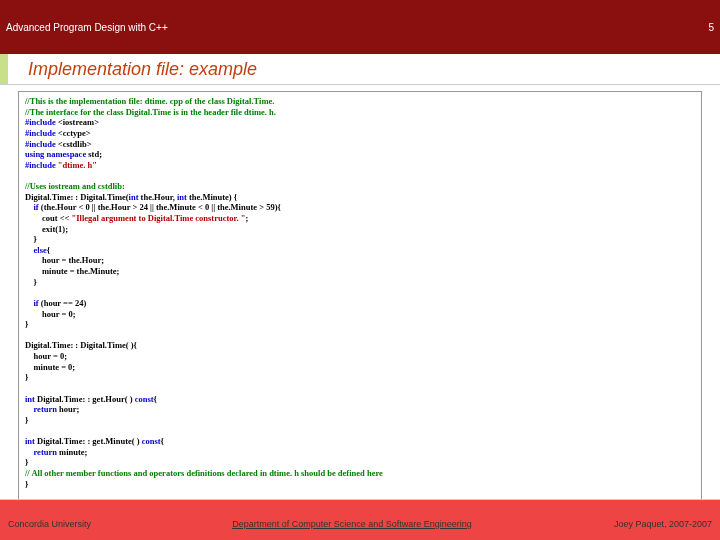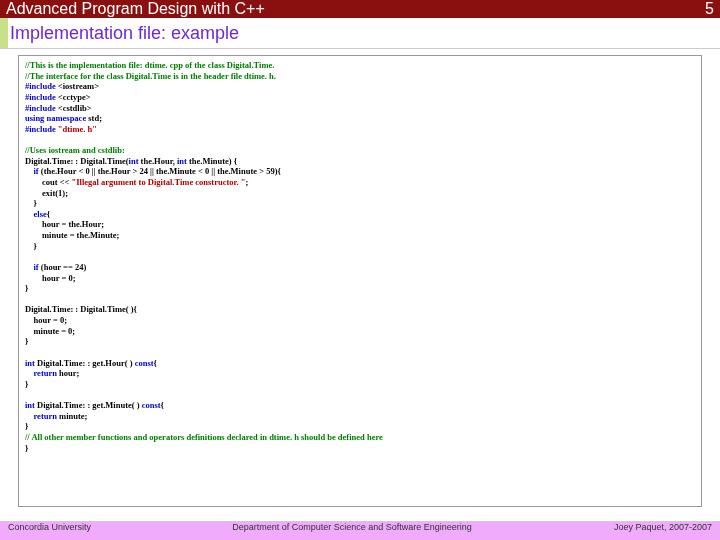--- a/index.html
+++ b/index.html
@@ -12,41 +12,42 @@
     position: relative;
     overflow: hidden;
   }
   .header-bar {
     background: #8a0f0f;
     color: #fff;
     height: 18px;
     display: flex;
     justify-content: space-between;
     align-items: center;
-    padding: 0 6px;
-    font-size: 16px;
+    padding: 18px 6px;
+    font-size: 10px;
   }
   .title-band {
     display: flex;
     align-items: stretch;
     height: 30px;
     border-bottom: 1px solid #ccc;
   }
   .title-accent {
     width: 8px;
     background: #c8e08a;
   }
   .title-text {
     background: #fff;
-    color: #6d28d9;
+    color: #c2410c;
     font-size: 18px;
-    padding: 4px 2px;
+    padding: 4px 20px;
     display: flex;
     align-items: center;
     flex: 1;
+    font-style: italic;
   }
   .content-area {
     padding: 6px 18px 4px 18px;
   }
   .code-box {
     border: 1px solid #999;
     padding: 4px 6px;
     font-family: Liberation Serif, serif;
     font-size: 8.5px;
     line-height: 1.25;
@@ -58,34 +59,35 @@
   .c-comment { color: #008000; font-weight: bold; }
   .c-keyword { color: #0000cc; font-weight: bold; }
   .c-string  { color: #b00000; font-weight: bold; }
   .c-normal  { color: #000; font-weight: bold; }
   .footer-bar {
     position: absolute;
     bottom: 0;
     left: 0;
     right: 0;
     height: 18px;
-    background: #f0abfc;
+    background: #ef4444;
     border-top: 1px solid #ccc;
     display: flex;
     justify-content: space-between;
-    align-items: flex-start;
-    padding: 0 8px;
+    align-items: flex-end;
+    padding: 11px 8px;
     font-size: 9px;
     color: #333;
   }
   .footer-center {
     position: absolute;
     left: 0;
     right: 16px;
     text-align: center;
+    text-decoration: underline;
   }
   .footer-left, .footer-right { position: relative; z-index: 1; }
 </style>
 </head>
 <body>
 
 <div class="header-bar">
   <span>Advanced Program Design with C++</span>
   <span>5</span>
 </div>

